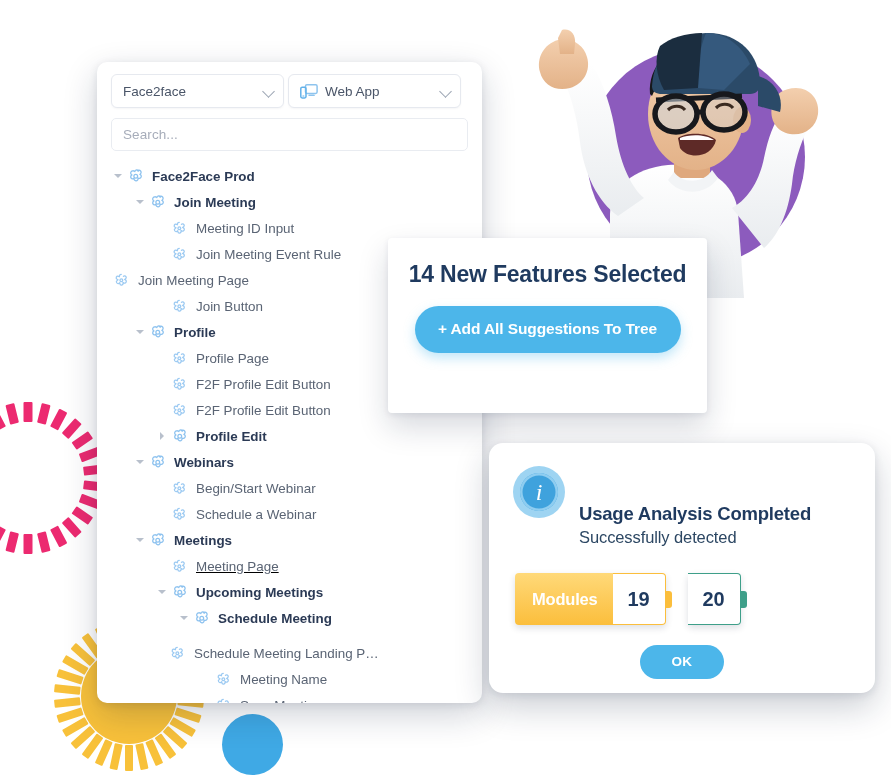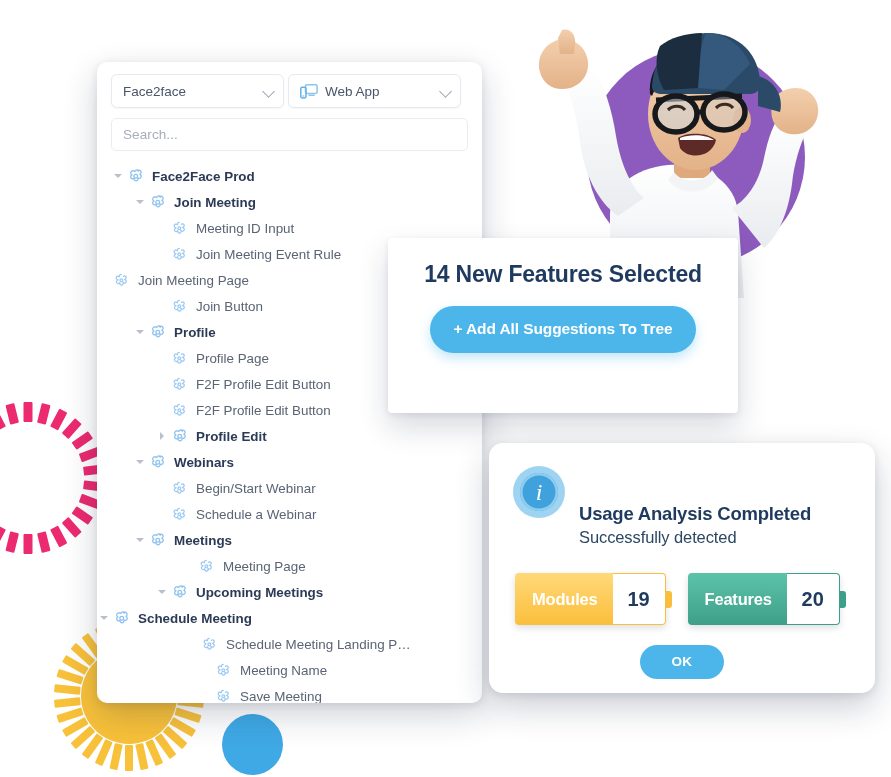--- a/index.html
+++ b/index.html
@@ -168,21 +168,21 @@
     margin-right: 7px;
     display: flex; align-items: center; justify-content: center;
   }
   .tnode .lbl { color: #5a6474; }
   .tnode.folder .lbl { color: #2b3a55; font-weight: bold; }
 
   
   #suggest-card {
     position: absolute;
     left: 388px; top: 238px;
-    width: 350px; height: 175px;
+    width: 319px; height: 175px;
     background: #ffffff;
     border-radius: 4px;
     box-shadow: 0 14px 30px rgba(17,30,60,.17), 0 2px 6px rgba(17,30,60,.08);
     text-align: center;
     padding-top: 22px;
   }
   #suggest-card .headline {
     font-size: 23px;
     font-weight: bold;
     color: #1f3a5f;
@@ -605,21 +605,21 @@
             <i></i>
           </span>
           <span class="nicon">
             <svg width="17" height="17" viewBox="0 0 20 20">
               <path d="M12.1 3.2c1.1-1.0 2.9-.9 3.9.3.9 1.1.8 2.7-.3 3.6l-.6.5c.9.2 1.6 1 1.7 2 .1 1.3-.9 2.5-2.2 2.6-.6.1-1.2-.1-1.7-.4l.1.8c.1 1.3-.9 2.4-2.2 2.5-1.3.1-2.4-.9-2.5-2.2v-.7c-.5.4-1.1.6-1.8.5-1.3-.1-2.2-1.3-2.1-2.6.1-.9.7-1.6 1.5-1.9l-.6-.4C4.2 7.0 4 5.4 4.9 4.3c.9-1.2 2.6-1.4 3.8-.5l.5.4c.1-1.0.9-1.8 2-1.9 1.0-.1 1.9.5 2.3 1.3z" fill="none" stroke="#8dc2ef" stroke-width="1.5" stroke-linejoin="round"></path>
               <circle cx="10.3" cy="9.6" r="2.2" fill="none" stroke="#8dc2ef" stroke-width="1.5"></circle>
             </svg>
           </span>
           <span class="lbl">Meetings</span>
         </div>
-        <div class="tnode" style="padding-left: 85px;">
+        <div class="tnode" style="padding-left: 58px; text-decoration: underline;">
           <span class="arrow none"></span>
           <span class="nicon">
             <svg width="15" height="15" viewBox="0 0 20 20">
               <path d="M12.6 4.4c1.0-.9 2.5-.7 3.3.3.7 1.0.5 2.4-.5 3.1l-1.2.9 1.0.5c1.1.6 1.5 2.0.9 3.1-.6 1.1-2.0 1.5-3.1.9l-1.0-.6.1 1.2c.1 1.2-.8 2.2-2.0 2.3-1.2.1-2.2-.8-2.3-2.0l-.1-1.2-1.0.7c-1.0.7-2.4.4-3.1-.6-.7-1.0-.4-2.4.6-3.1l1.2-.8-1.1-.5C3.0 7.9 2.6 6.6 3.1 5.5c.6-1.1 1.9-1.5 3.0-1.0l1.1.5.1-1.2c.1-1.2 1.1-2.1 2.3-2.0" fill="none" stroke="#9ccaf2" stroke-width="1.7" stroke-linecap="round" stroke-linejoin="round"></path>
               <circle cx="9.8" cy="9.6" r="1.9" fill="none" stroke="#9ccaf2" stroke-width="1.7"></circle>
             </svg>
           </span>
           <span class="lbl">Meeting Page</span>
         </div>
         <div class="tnode folder" style="padding-left: 58px;">
@@ -627,33 +627,33 @@
             <i></i>
           </span>
           <span class="nicon">
             <svg width="17" height="17" viewBox="0 0 20 20">
               <path d="M12.1 3.2c1.1-1.0 2.9-.9 3.9.3.9 1.1.8 2.7-.3 3.6l-.6.5c.9.2 1.6 1 1.7 2 .1 1.3-.9 2.5-2.2 2.6-.6.1-1.2-.1-1.7-.4l.1.8c.1 1.3-.9 2.4-2.2 2.5-1.3.1-2.4-.9-2.5-2.2v-.7c-.5.4-1.1.6-1.8.5-1.3-.1-2.2-1.3-2.1-2.6.1-.9.7-1.6 1.5-1.9l-.6-.4C4.2 7.0 4 5.4 4.9 4.3c.9-1.2 2.6-1.4 3.8-.5l.5.4c.1-1.0.9-1.8 2-1.9 1.0-.1 1.9.5 2.3 1.3z" fill="none" stroke="#8dc2ef" stroke-width="1.5" stroke-linejoin="round"></path>
               <circle cx="10.3" cy="9.6" r="2.2" fill="none" stroke="#8dc2ef" stroke-width="1.5"></circle>
             </svg>
           </span>
           <span class="lbl">Upcoming Meetings</span>
         </div>
-        <div class="tnode folder" style="">
+        <div class="tnode folder" style="padding-left: 80px;">
           <span class="arrow open">
             <i></i>
           </span>
           <span class="nicon">
             <svg width="17" height="17" viewBox="0 0 20 20">
               <path d="M12.1 3.2c1.1-1.0 2.9-.9 3.9.3.9 1.1.8 2.7-.3 3.6l-.6.5c.9.2 1.6 1 1.7 2 .1 1.3-.9 2.5-2.2 2.6-.6.1-1.2-.1-1.7-.4l.1.8c.1 1.3-.9 2.4-2.2 2.5-1.3.1-2.4-.9-2.5-2.2v-.7c-.5.4-1.1.6-1.8.5-1.3-.1-2.2-1.3-2.1-2.6.1-.9.7-1.6 1.5-1.9l-.6-.4C4.2 7.0 4 5.4 4.9 4.3c.9-1.2 2.6-1.4 3.8-.5l.5.4c.1-1.0.9-1.8 2-1.9 1.0-.1 1.9.5 2.3 1.3z" fill="none" stroke="#8dc2ef" stroke-width="1.5" stroke-linejoin="round"></path>
               <circle cx="10.3" cy="9.6" r="2.2" fill="none" stroke="#8dc2ef" stroke-width="1.5"></circle>
             </svg>
           </span>
           <span class="lbl">Schedule Meeting</span>
         </div>
-        <div class="tnode" style="padding-left: 88px;">
+        <div class="tnode" style="padding-left: 56px; margin-top: 9px;">
           <span class="arrow none"></span>
           <span class="nicon">
             <svg width="15" height="15" viewBox="0 0 20 20">
               <path d="M12.6 4.4c1.0-.9 2.5-.7 3.3.3.7 1.0.5 2.4-.5 3.1l-1.2.9 1.0.5c1.1.6 1.5 2.0.9 3.1-.6 1.1-2.0 1.5-3.1.9l-1.0-.6.1 1.2c.1 1.2-.8 2.2-2.0 2.3-1.2.1-2.2-.8-2.3-2.0l-.1-1.2-1.0.7c-1.0.7-2.4.4-3.1-.6-.7-1.0-.4-2.4.6-3.1l1.2-.8-1.1-.5C3.0 7.9 2.6 6.6 3.1 5.5c.6-1.1 1.9-1.5 3.0-1.0l1.1.5.1-1.2c.1-1.2 1.1-2.1 2.3-2.0" fill="none" stroke="#9ccaf2" stroke-width="1.7" stroke-linecap="round" stroke-linejoin="round"></path>
               <circle cx="9.8" cy="9.6" r="1.9" fill="none" stroke="#9ccaf2" stroke-width="1.7"></circle>
             </svg>
           </span>
           <span class="lbl">Schedule Meeting Landing P…</span>
         </div>
         <div class="tnode" style="padding-left: 102px;">
@@ -695,21 +695,20 @@
       </div>
     </div>
 
     <div class="stat-row">
       <div class="stat modules">
         <div class="name">Modules</div>
         <div class="val">19</div>
         <div class="nub"></div>
       </div>
       <div class="stat features">
-        <div class="name">Features</div>
         <div class="val">20</div>
         <div class="nub"></div>
       </div>
     </div>
 
     <div class="ok-wrap">
       <button class="okbtn">OK</button>
     </div>
   </div>
 

